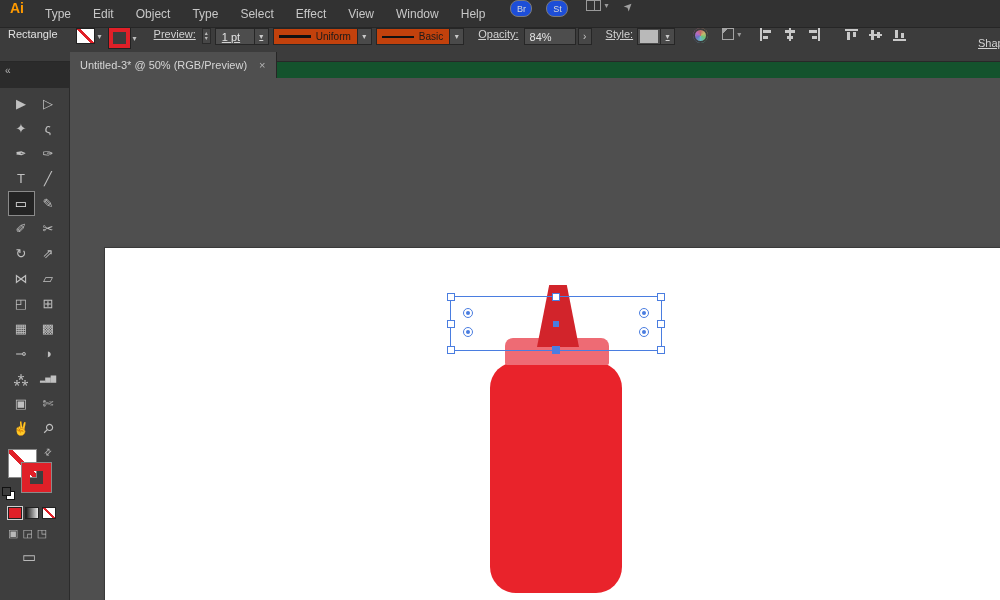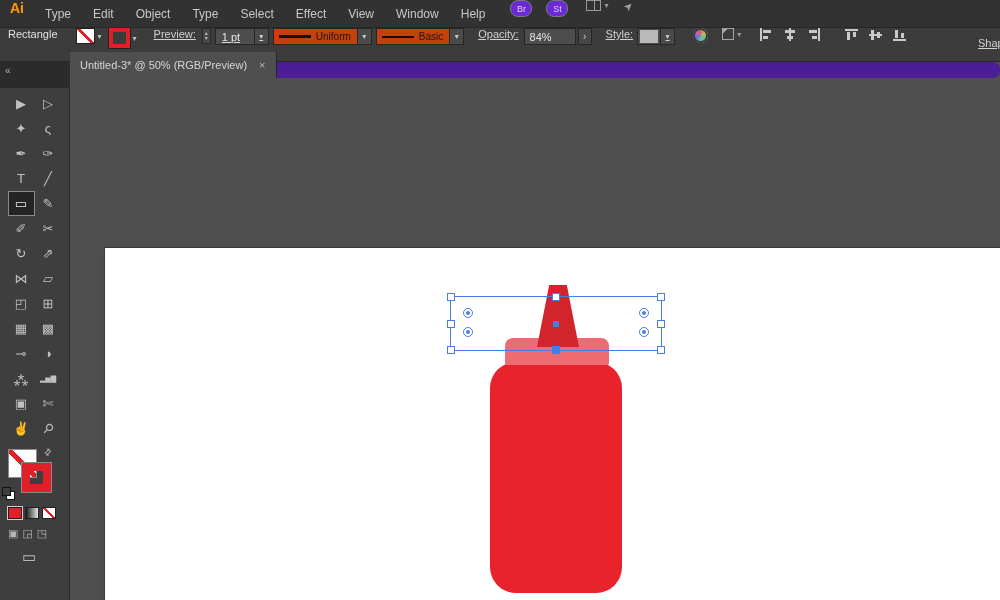--- a/index.html
+++ b/index.html
@@ -5,21 +5,21 @@
   html,body{margin:0;padding:0;background:#222;}
   #app{position:relative;width:1000px;height:600px;overflow:hidden;
        font-family:"Liberation Sans",sans-serif;background:#4f4f4f;user-select:none;}
 
   
   #menubar{position:absolute;left:0;top:0;width:1000px;height:28px;background:#323232;
            display:flex;align-items:flex-start;color:#c8c8c8;font-size:12px;border-bottom:1px solid #262626;box-sizing:border-box;}
   .logo{color:#ff9a00;font-weight:bold;font-size:14px;margin:0 10px 0 10px;}
   .mi{padding:0 11px;line-height:28px;}
   .badge{width:20px;height:15px;margin-left:14px;border:1px solid #7a7a7a;border-radius:8px;
-         background:#6d28d9;color:#d8d8d8;font-size:9px;display:flex;align-items:center;justify-content:center;}
+         background:#1d4ed8;color:#d8d8d8;font-size:9px;display:flex;align-items:center;justify-content:center;}
   .badge + .badge{margin-left:14px;}
   .arrdoc{display:flex;align-items:center;margin-left:18px;}
   .arrdoc .gridicon{width:15px;height:11px;border:1px solid #9a9a9a;box-sizing:border-box;position:relative;background:linear-gradient(90deg,#9a9a9a 1px,transparent 1px) 7px 0/15px 11px no-repeat;}
   .chev{color:#9a9a9a;font-size:8px;margin-left:3px;}
   .gpu{margin-left:16px;color:#a0a0a0;font-size:11px;transform:rotate(-45deg);}
 
   
   #controlbar{position:absolute;left:0;top:28px;width:1000px;height:34px;background:#3c3c3c;
               display:flex;align-items:flex-start;color:#d2d2d2;font-size:11px;border-bottom:1px solid #282828;box-sizing:border-box;overflow:hidden;}
   .cb-label{margin:0 14px 0 8px;color:#e2e2e2;}
@@ -49,21 +49,21 @@
               background:conic-gradient(#c46a6a,#c4b86a,#6ac47a,#6ab8c4,#6a72c4,#b86ac4,#c46a6a);
               box-shadow:inset 0 0 0 2px #3c3c3c;}
   .docopt{display:flex;align-items:center;margin-left:14px;}
   .docbox{width:12px;height:12px;border:1px solid #a5a5a5;box-sizing:border-box;background:linear-gradient(135deg,#a5a5a5 3px,transparent 3px);}
   .alrow{display:flex;align-items:center;margin-left:18px;gap:10px;}
   .alrow svg{display:block;}
   .alrow .g2{margin-left:14px;}
   #shapeLabel{position:absolute;left:978px;top:9px;margin:0;white-space:nowrap;}
 
   
-  #tabstrip{position:absolute;left:70px;top:62px;width:930px;height:16px;background:#4c1d95;display:flex;align-items:flex-end;border-radius:7px;}
+  #tabstrip{position:absolute;left:70px;top:62px;width:930px;height:16px;background:#14532d;display:flex;align-items:flex-end;}
   .tab{height:26px;background:#4f4f4f;display:flex;align-items:center;padding:0 10px;
        color:#d6d6d6;font-size:11px;border-right:1px solid #262626;}
   .tclose{margin-left:12px;color:#b5b5b5;font-size:11px;}
 
   
   #toolpanel{position:absolute;left:0;top:62px;width:70px;height:538px;background:#3e3e3e;border-right:1px solid #2b2b2b;box-sizing:border-box;}
   .collapse{height:26px;color:#b0b0b0;font-size:10px;padding:3px 0 0 5px;box-sizing:border-box;background:#2b2b2b;}
   .tool-grid{display:grid;grid-template-columns:27px 27px;justify-content:center;margin-top:3px;}
   .tool{width:27px;height:25px;display:flex;align-items:center;justify-content:center;color:#c0c0c0;font-size:13px;}
   .tool.sel{background:#242424;box-shadow:inset 0 0 0 1px #8a8a8a;color:#e8e8e8;}

